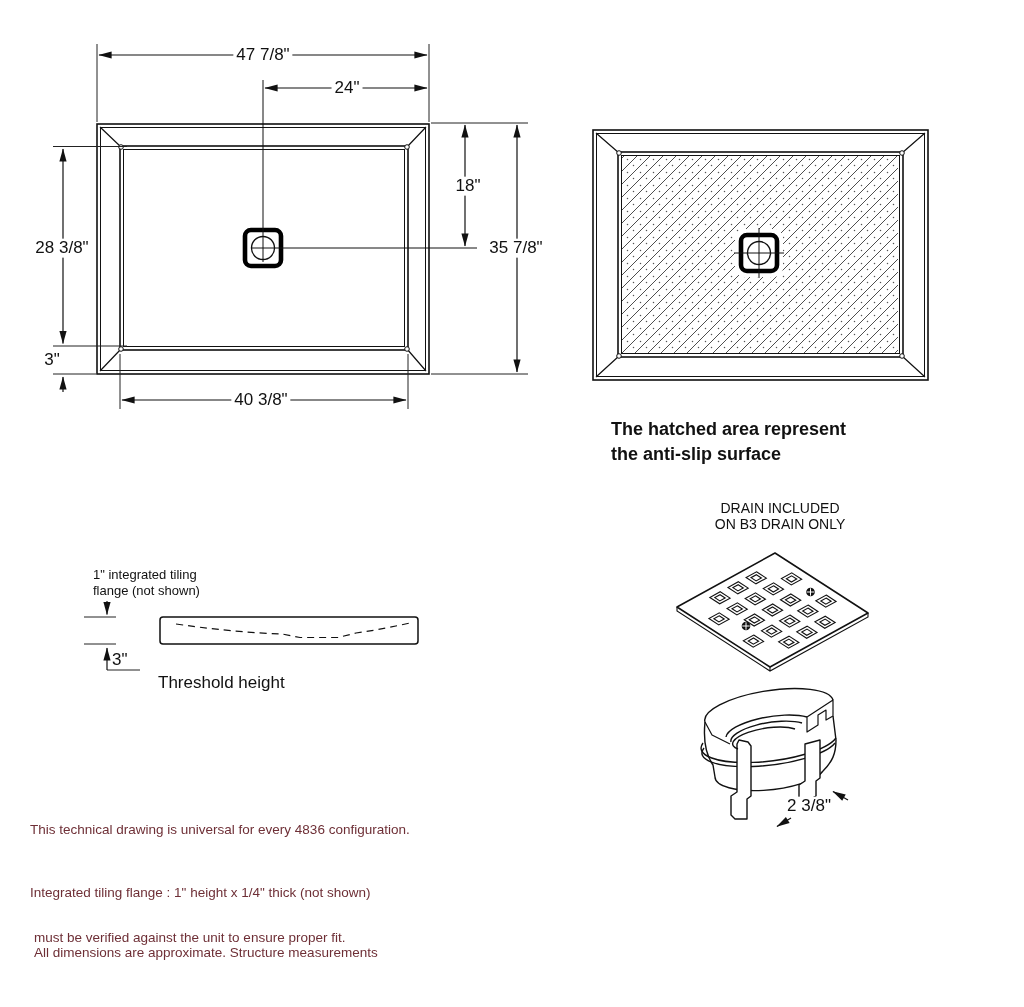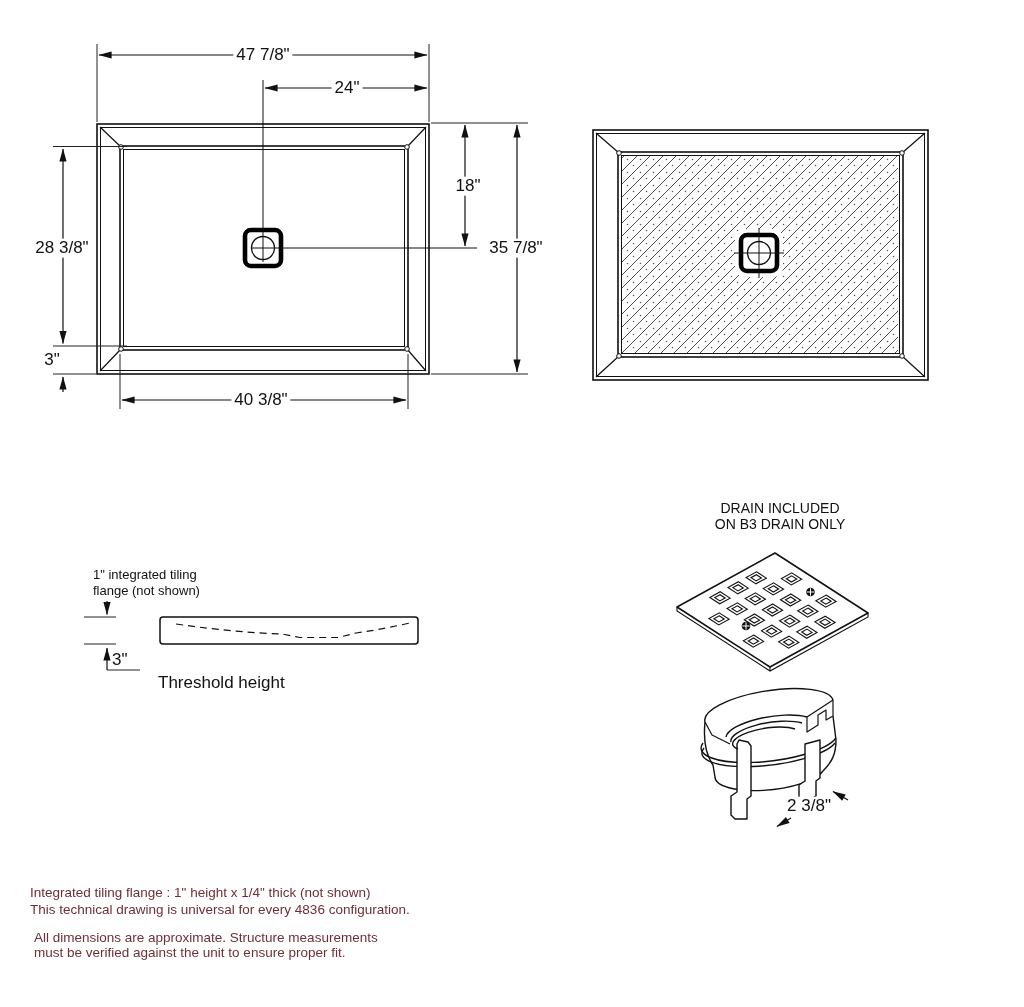--- a/index.html
+++ b/index.html
@@ -194,30 +194,34 @@
 <div class="lbl dim" style="left:52px;top:360px;">3"</div>
 <div class="lbl dim" style="left:261px;top:400px;">40 3/8"</div>
 
 <div class="lbl small-note" style="left:93px;top:567px;">
   <div>1" integrated tiling</div>
   <div>flange (not shown)</div>
 </div>
 <div class="lbl big" style="left:112px;top:650px;">3"</div>
 <div class="lbl big" style="left:114px;top:673px;margin-left:44px;">Threshold height</div>
 
+<div class="lbl hatch-caption" style="left:611px;top:417px;">
+  <div>The hatched area represent</div>
+  <div>the anti-slip surface</div>
+</div>
 
 <div class="lbl drain-head" style="left:690px;top:501px;width:180px;">
   <div>DRAIN INCLUDED</div>
   <div>ON B3 DRAIN ONLY</div>
 </div>
 
 <div class="lbl dim" style="left:809px;top:806px;">2 3/8"</div>
 
-<div class="lbl note" style="left: 30px; top: 902px; color: rgb(110, 47, 54);">This technical drawing is universal for every 4836 configuration.</div>
+<div class="lbl note" style="left: 30px; top: 822px; color: rgb(110, 47, 54);">This technical drawing is universal for every 4836 configuration.</div>
 <div class="lbl note" style="left: 30px; top: 885px; color: rgb(110, 47, 54);">
   <div>Integrated tiling flange : 1" height x 1/4" thick (not shown)</div>
 </div>
 <div class="lbl note" style="left: 34px; top: 930px; color: rgb(110, 47, 54);">
+  <div>must be verified against the unit to ensure proper fit.</div>
   <div>All dimensions are approximate. Structure measurements</div>
-  <div>must be verified against the unit to ensure proper fit.</div>
 </div>
 
 </div>
 
 </body></html>

